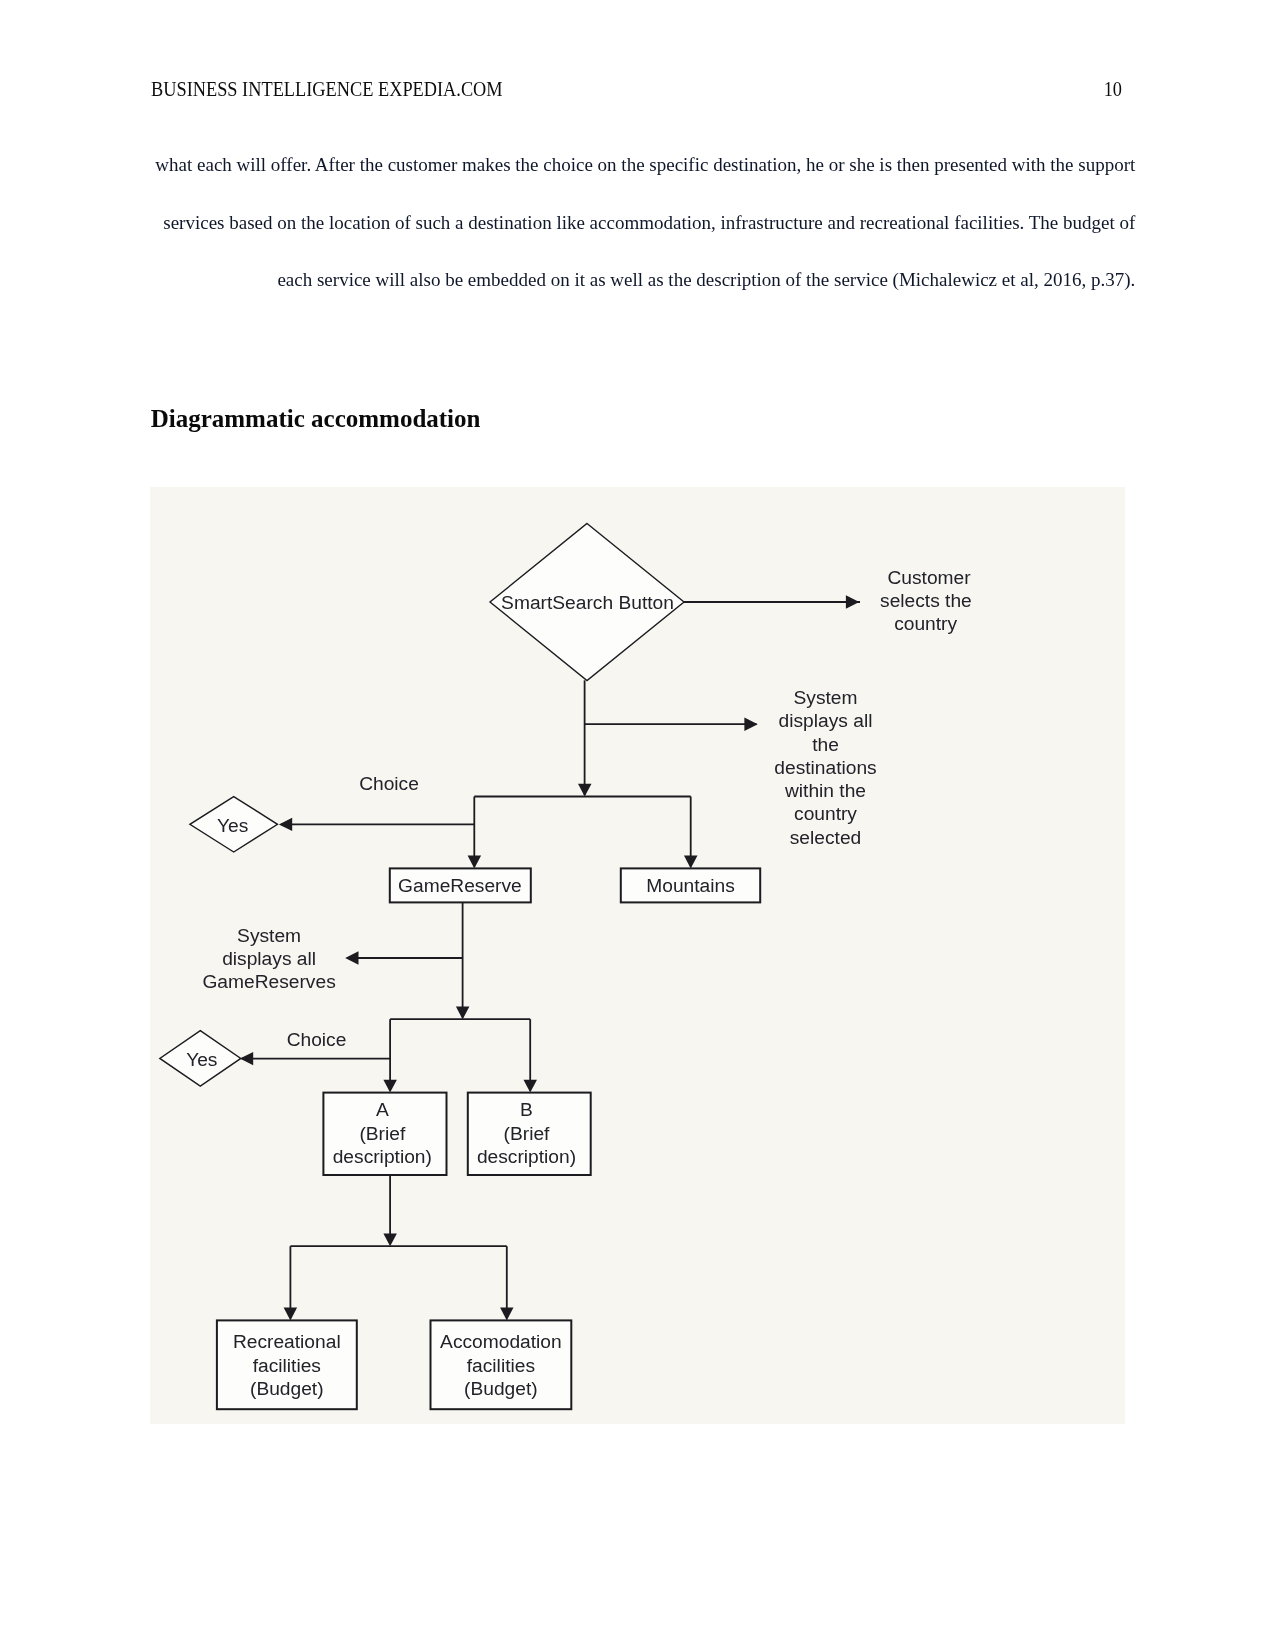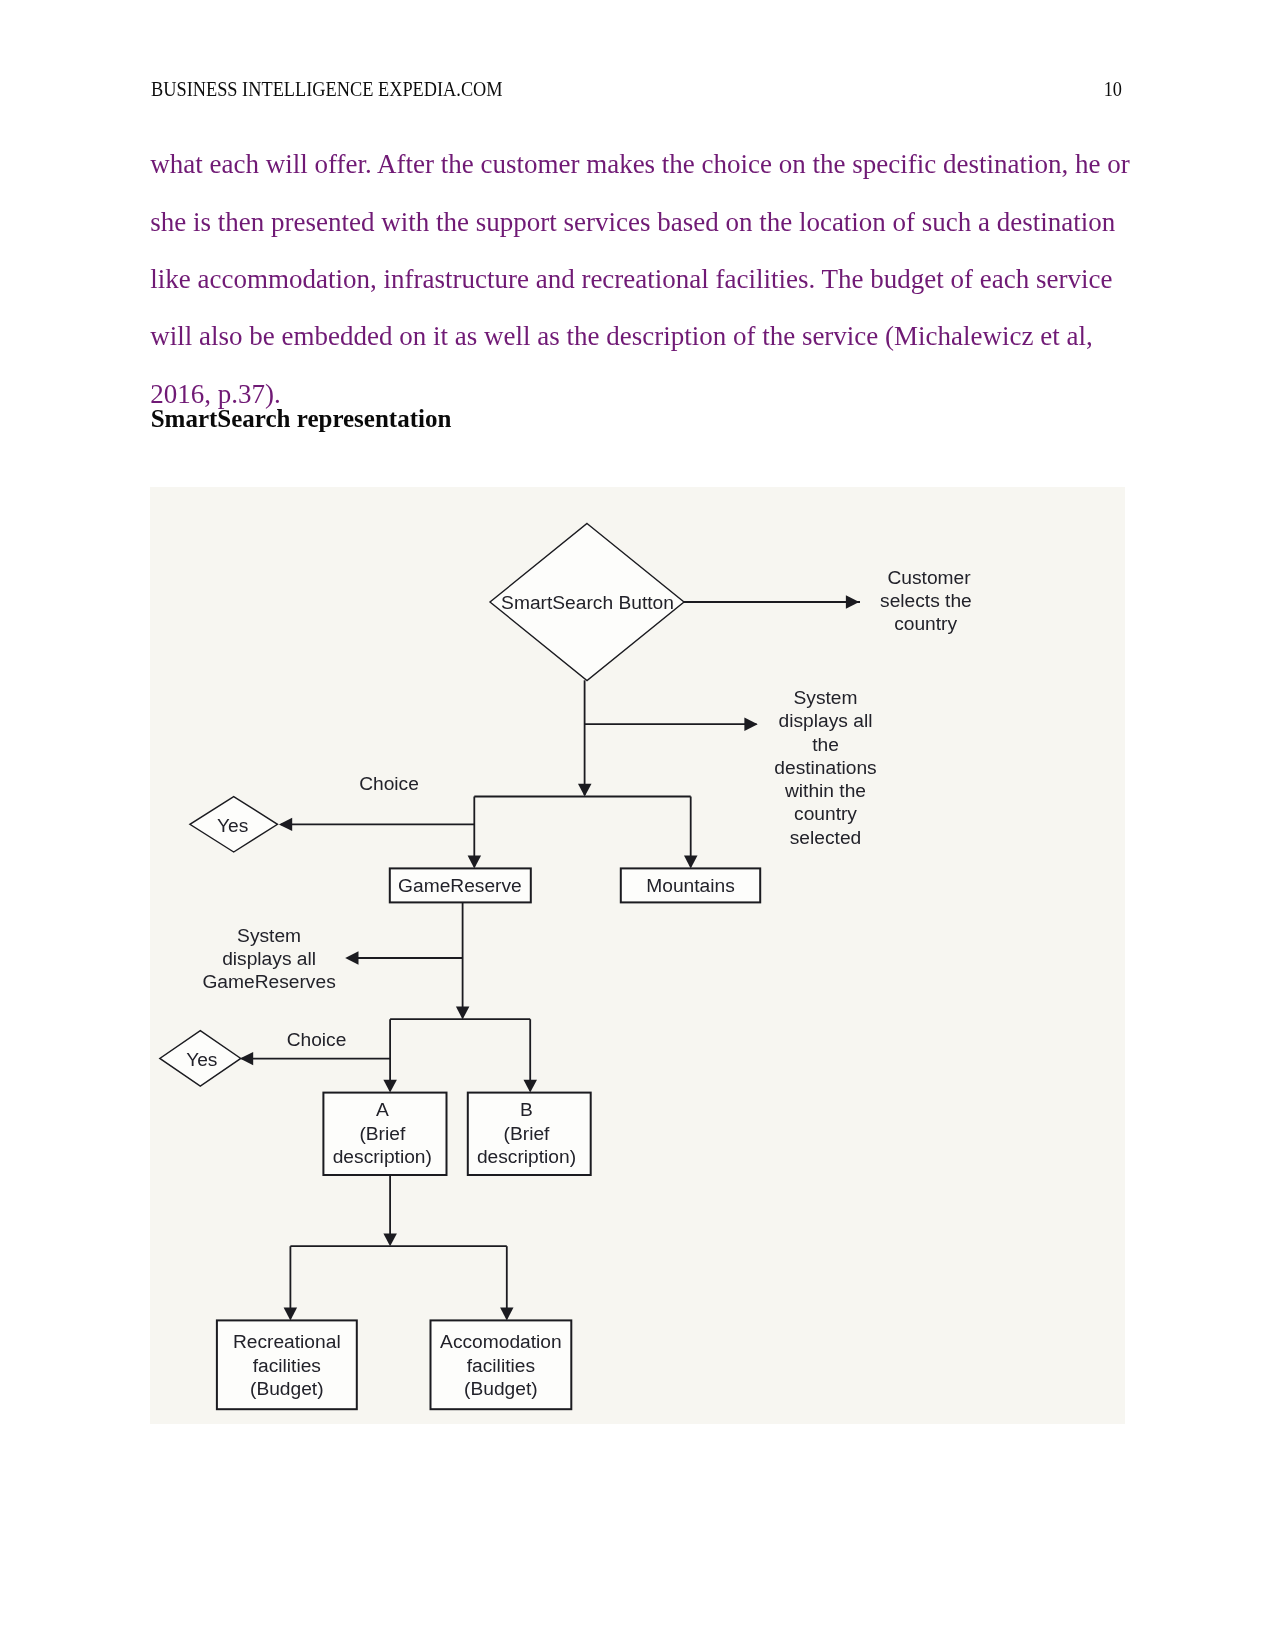--- a/index.html
+++ b/index.html
@@ -35,24 +35,24 @@
     transform:scaleX(0.8724);
     transform-origin:right top;
     white-space:nowrap;
   }
 
   
   .body-copy {
     position:absolute;
     left:150.3px; top:136.1px; width:985px;
     margin:0;
-    font-size:27px;
+    font-size:19px;
     line-height:57.4px;
-    text-align:left;
-    color:#701a75;
+    text-align:right;
+    color:#0f172a;
   }
   .sub-head {
     position:absolute;
     left:150.7px; top:404.4px;
     font-size:25px;
     font-weight:bold;
     line-height:29px;
     color:#0a0a0a;
   }
 
@@ -74,21 +74,21 @@
 
 <div class="page">
 
   <div class="run-head">
     <span class="rh-title">BUSINESS INTELLIGENCE EXPEDIA.COM</span>
     <span class="pageno">10</span>
   </div>
 
   <p class="body-copy">what each will offer. After the customer makes the choice on the specific destination, he or she is then presented with the support services based on the location of such a destination like accommodation, infrastructure and recreational facilities. The budget of each service will also be embedded on it as well as the description of the service (Michalewicz et al, 2016, p.37).</p>
 
-  <div class="sub-head">SmartSearch representation</div>
+  <div class="sub-head">Diagrammatic accommodation</div>
 
   <div class="figure">
     <svg id="flow" width="975" height="937" viewBox="0 0 975 937">
 <g class="edges">
 <polygon points="437.0,36.5 534.0,115.0 437.0,193.5 340.0,115.0" fill="#fdfdfb" stroke="#1b1b20" stroke-width="1.4"></polygon>
 <line x1="534.0" y1="115.0" x2="710.0" y2="115.0" stroke="#1b1b20" stroke-width="1.8"></line>
 <polygon points="709.2,115.0 695.9,108.3 695.9,121.7" fill="#1b1b20"></polygon>
 <line x1="434.6" y1="193.3" x2="434.6" y2="308.0" stroke="#1b1b20" stroke-width="1.8"></line>
 <line x1="434.6" y1="237.2" x2="606.5" y2="237.2" stroke="#1b1b20" stroke-width="1.8"></line>
 <polygon points="607.7,237.2 594.4,230.5 594.4,243.9" fill="#1b1b20"></polygon>

